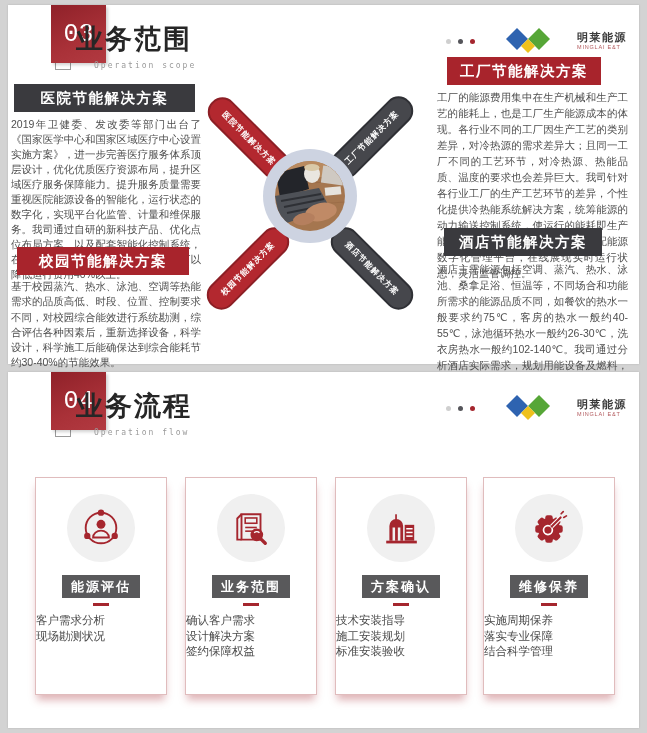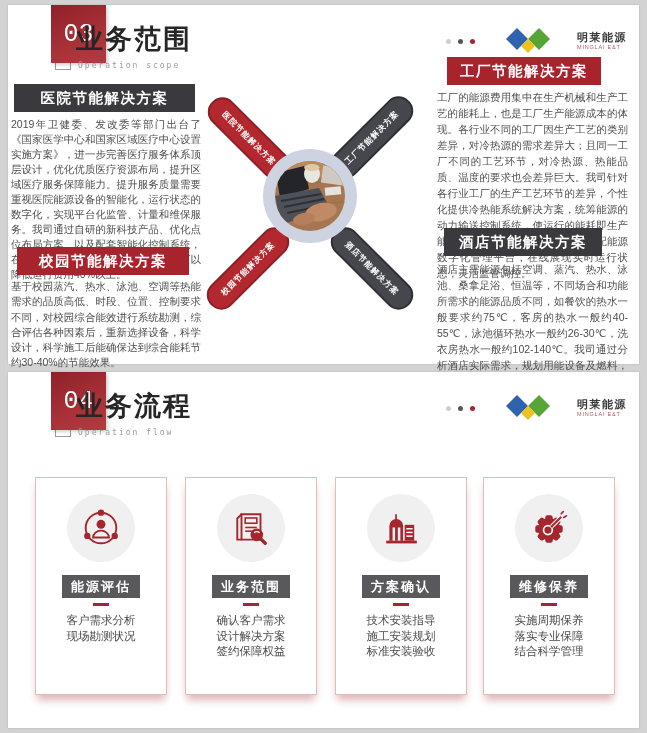--- a/index.html
+++ b/index.html
@@ -16,21 +16,21 @@
   
   .numbox{
     position:absolute;left:20px;top:0;width:55px;height:58px;
     background:linear-gradient(155deg,#8f2129 0%,#a93138 60%,#b23a41 100%);
     color:#fff;font-family:Liberation Mono, monospace;
     font-size:25px;display:flex;align-items:center;justify-content:center;
     z-index:3;box-shadow:2px 2px 3px rgba(0,0,0,.18);margin-left:23px;
   }
   .sq{position:absolute;left:47px;top:49px;width:14px;height:14px;border:1px solid #9b9b9b;background:#fff;z-index:2;}
   .slide-title{position:absolute;left:68px;top:16px;font-size:27px;font-weight:bold;color:#262626;letter-spacing:2px;z-index:3;}
-  .slide-sub{position:absolute;left:70px;top:56px;font-size:8px;color:#9a9a9a;
+  .slide-sub{position:absolute;left:86px;top:56px;font-size:8px;color:#9a9a9a;
     font-family:"DejaVu Sans Mono","Liberation Mono",monospace;letter-spacing:2px;z-index:3;}
   .logo{position:absolute;right:12px;top:22px;display:flex;align-items:center;gap:26px;z-index:3;}
   .logo-dots{display:flex;gap:7px;margin-right:4px;}
   .logo-dots i{width:5px;height:5px;border-radius:50%;display:block;}
   .d1{background:#cfcfcf;}.d2{background:#55555a;}.d3{background:#a5262e;}
   .logo-name{line-height:1;}
   .logo-cn{font-size:11px;font-weight:bold;color:#3a3a3a;letter-spacing:1.5px;}
   .logo-en{font-size:5.5px;color:#b2595c;letter-spacing:.8px;margin-top:2px;}
 
   
@@ -67,21 +67,21 @@
     box-shadow:0 7px 8px -2px rgba(164,38,46,.35);
   }
   .icon-circle{position:absolute;left:31px;top:16px;width:68px;height:68px;border-radius:50%;background:#f0f0f0;
     display:flex;align-items:center;justify-content:center;}
   .card-badge{
     position:absolute;top:97px;left:50%;transform:translateX(-50%);
     min-width:62px;padding:0 8px;height:23px;line-height:23px;background:#59595b;
     color:#fff;font-size:13px;font-weight:bold;letter-spacing:2px;text-align:center;white-space:nowrap;
   }
   .dash{position:absolute;top:125px;left:50%;transform:translateX(-50%);width:16px;height:3px;background:#a5262e;}
-  .card-items{position:absolute;top:135px;left:0;width:100%;text-align:center;font-size:11.5px;color:#4b4b4b;line-height:15.5px;}
+  .card-items{position:absolute;top:135px;left:0;width:100%;font-size:11.5px;color:#4b4b4b;line-height:15.5px;}
   .card-items div{padding:0;}
 </style>
 </head>
 <body>
 
 <div class="slide" id="slide1">
   <div class="sq"></div>
   <div class="numbox">03</div>
   <div class="slide-title">业务范围</div>
   <div class="slide-sub">Operation scope</div>

